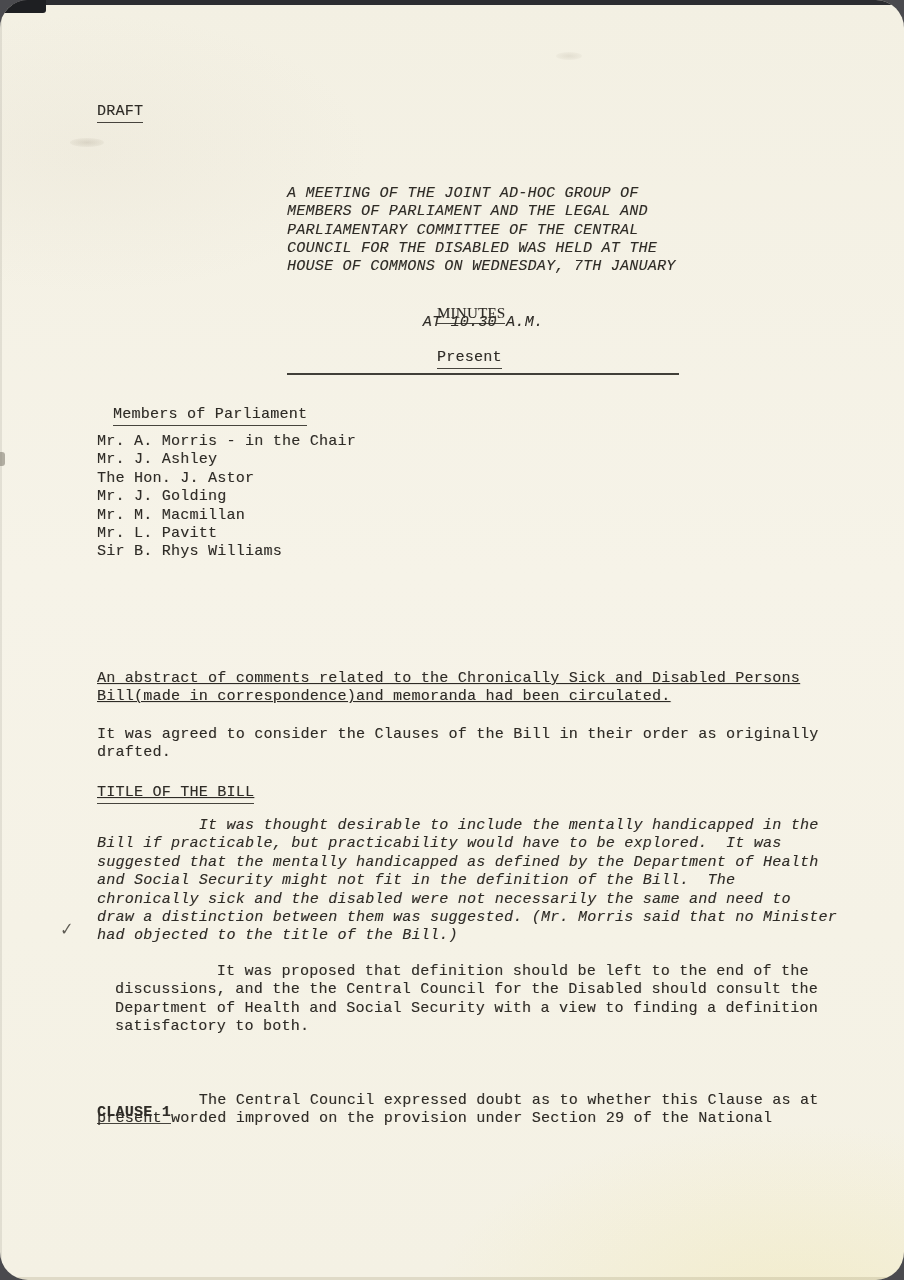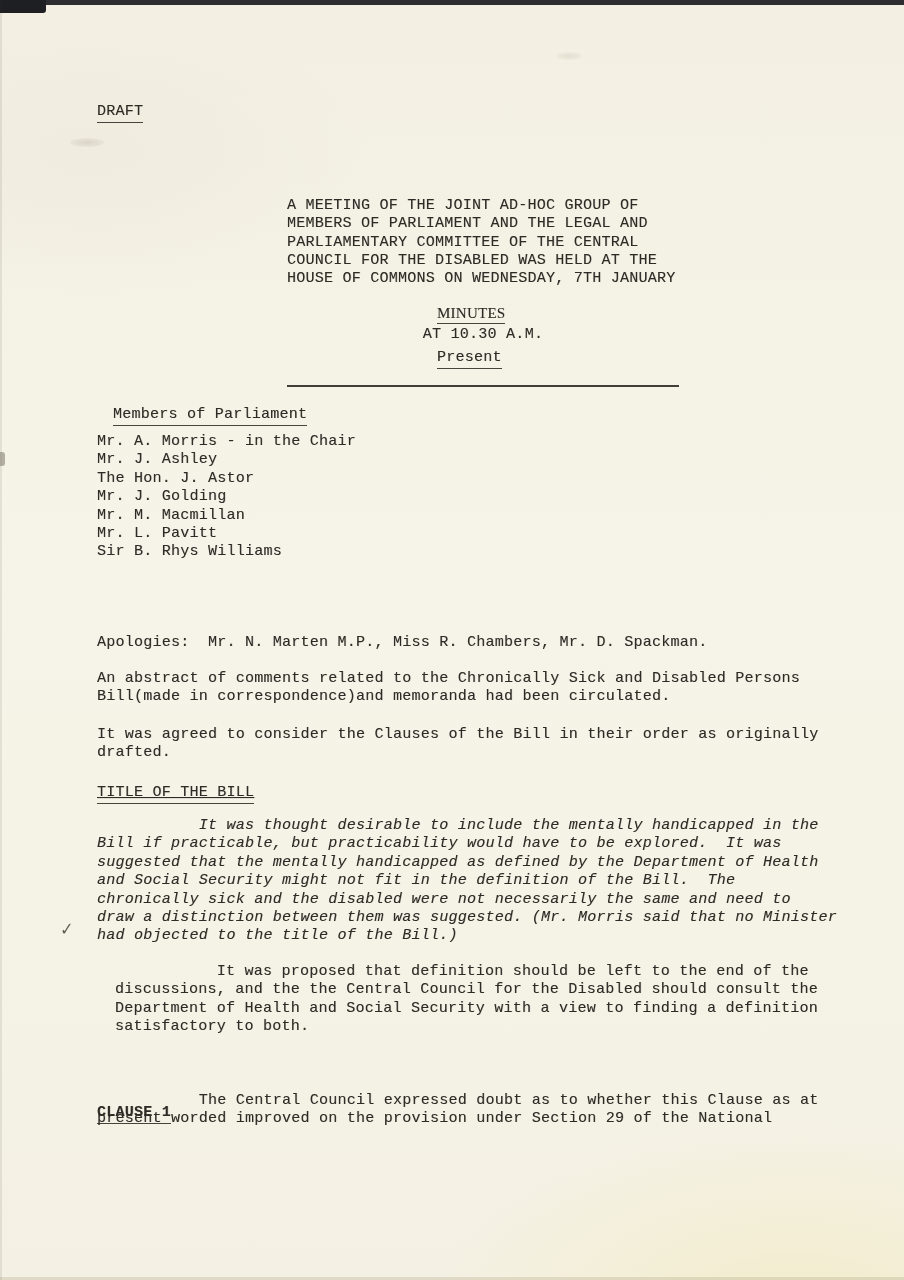--- a/index.html
+++ b/index.html
@@ -7,20 +7,21 @@
   body { background:#4a4a4e; font-family:"Liberation Mono","DejaVu Sans Mono",monospace; }
 
   .page {
     position:relative; width:904px; height:1280px; overflow:hidden;
     background:#f5f2e6;
     background-image:
       radial-gradient(ellipse 520px 260px at 88% 102%, rgba(238,226,150,0.30), rgba(238,226,150,0) 70%),
       radial-gradient(ellipse 400px 200px at 10% 12%, rgba(210,200,180,0.12), rgba(210,200,180,0) 70%),
       linear-gradient(180deg, #f3f0e3 0%, #f6f3e8 45%, #f4f1e4 100%);
     color:#2e2b26;
+    border-radius:28px;
   }
 
   
   .t {
     position:absolute;
     font-size:15px; line-height:18.4px; letter-spacing:0.25px;
     white-space:pre;
     text-shadow:0.4px 0.4px 0 rgba(46,43,38,0.28);
   }
   .u { border-bottom:1.6px solid rgba(46,43,38,0.88); padding-bottom:1px; }
@@ -58,21 +59,21 @@
   <div class="edge-top"></div>
   <div class="edge-corner"></div>
   <div class="edge-left"></div>
   <div class="edge-bottom"></div>
   <div class="edge-mark"></div>
   <div class="smudge-a"></div>
   <div class="smudge-b"></div>
 
   <div class="t u" style="left:97px; top:103px;">DRAFT</div>
 
-  <div class="t heading" style="left:287px; top:160px;">
+  <div class="t heading" style="left:287px; top:148px;font-style:italic;">
     <div>A MEETING OF THE JOINT AD-HOC GROUP OF
 MEMBERS OF PARLIAMENT AND THE LEGAL AND
 PARLIAMENTARY COMMITTEE OF THE CENTRAL
 COUNCIL FOR THE DISABLED WAS HELD AT THE
 HOUSE OF COMMONS ON WEDNESDAY, 7TH JANUARY</div>
     <div class="time-line">AT 10.30 A.M.</div>
   </div>
 
   <div class="t u" style="left:437px; top:304px;font-family:Liberation Serif, serif;">MINUTES</div>
   <div class="t u" style="left:437px; top:349px;text-align:right;">Present</div>
@@ -80,22 +81,21 @@
   <div class="t u" style="left:97px; top:406px;margin-left:16px;">Members of Parliament</div>
   <div class="t" style="left:97px; top:433px;">Mr. A. Morris - in the Chair
 Mr. J. Ashley
 The Hon. J. Astor
 Mr. J. Golding
 Mr. M. Macmillan
 Mr. L. Pavitt
 Sir B. Rhys Williams</div>
 
 
-  <div class="t" style="left:97px; top:634px;">Apologies:  Mr. N. Marten M.P., Miss R. Chambers, Mr. D. Spackman.</div>
-  <div class="t" style="left:97px; top:670px;">An abstract of comments related to the Chronically Sick and Disabled Persons
+  <div class="t" style="left:97px; top:670px;text-decoration:underline;">An abstract of comments related to the Chronically Sick and Disabled Persons
 Bill(made in correspondence)and memoranda had been circulated.</div>
   <div class="t" style="left:97px; top:726px;">It was agreed to consider the Clauses of the Bill in their order as originally
 drafted.</div>
 
   <div class="t u" style="left:97px; top:784px;text-decoration:underline;">TITLE OF THE BILL</div>
   <div class="t" style="left:97px; top:817px;font-style:italic;">           It was thought desirable to include the mentally handicapped in the
 Bill if practicable, but practicability would have to be explored.  It was
 suggested that the mentally handicapped as defined by the Department of Health
 and Social Security might not fit in the definition of the Bill.  The
 chronically sick and the disabled were not necessarily the same and need to

